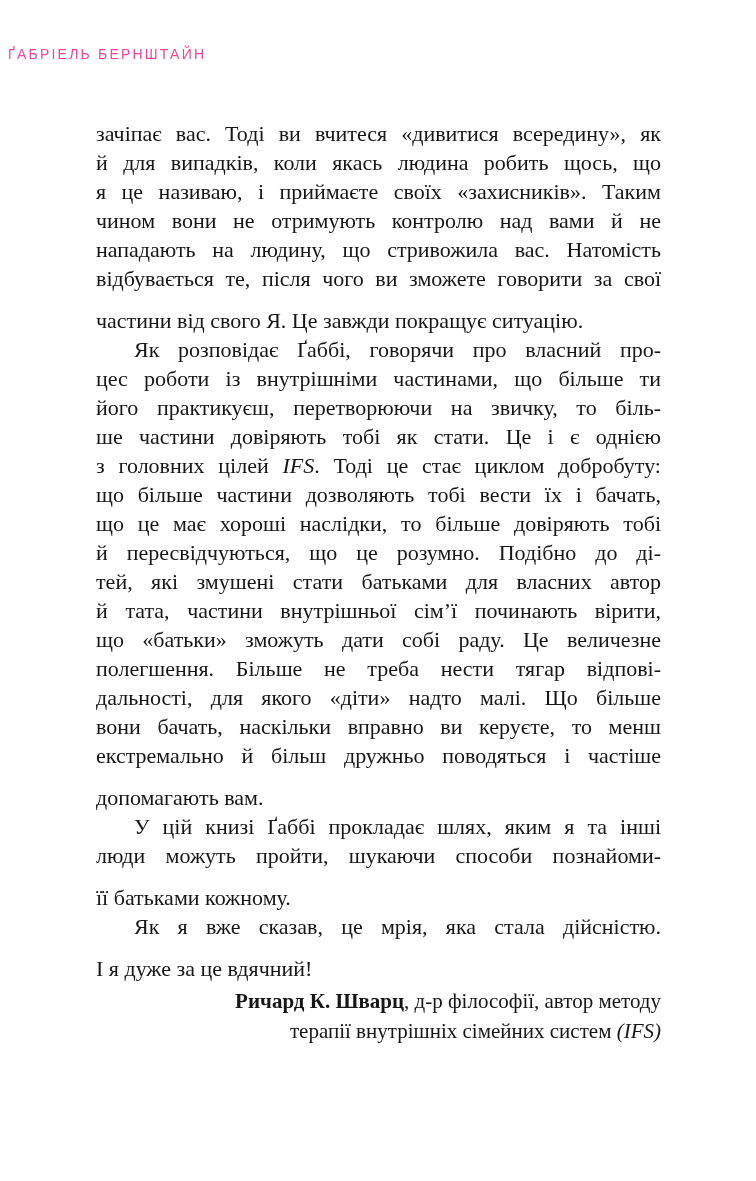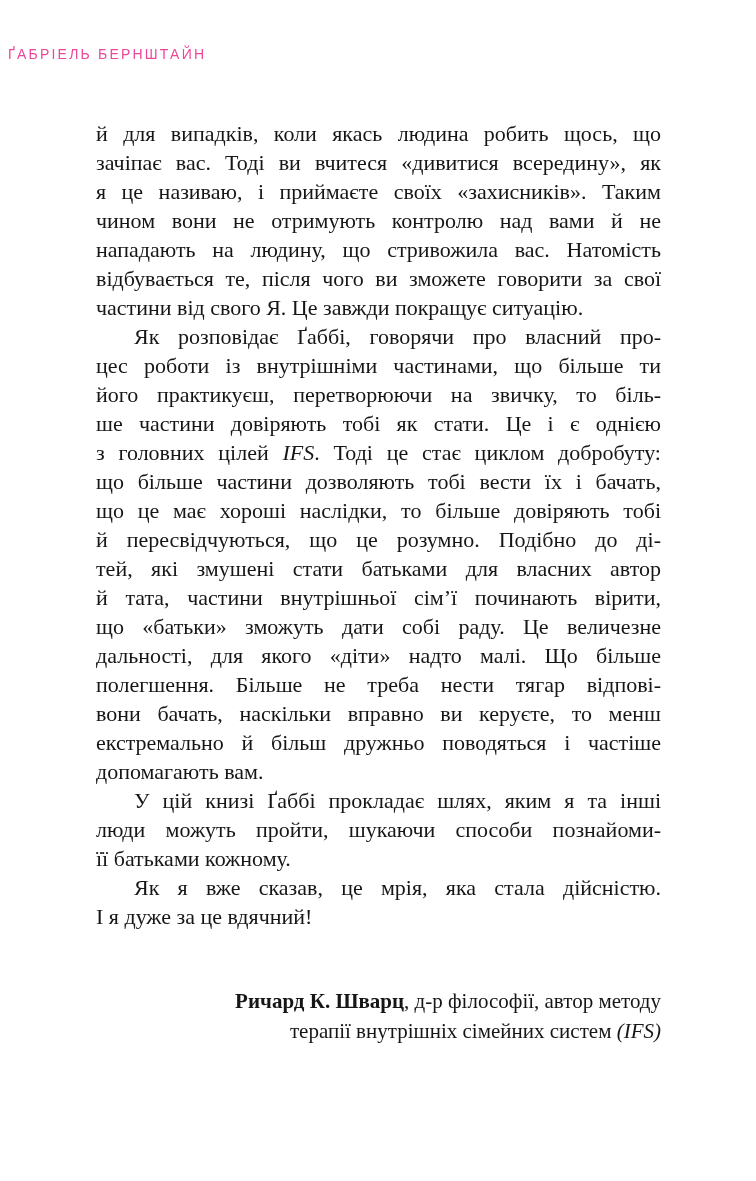--- a/index.html
+++ b/index.html
@@ -37,20 +37,21 @@
   }
   .line {
     line-height: 29px;
     text-align: justify;
     text-align-last: justify;
     text-justify: inter-word;
     white-space: normal;
   }
   .line.para-end {
     text-align-last: left;
+    margin-top: 13px;
   }
   .line.indented {
     text-indent: 38px;
   }
   .signature {
     position: absolute;
     left: 96px;
     top: 986px;
     width: 565px;
     font-family: "Liberation Serif", serif;
@@ -66,40 +67,40 @@
     font-weight: bold;
   }
 </style>
 </head>
 <body>
 
 <div class="page">
   <div class="running-header">ҐАБРІЕЛЬ БЕРНШТАЙН</div>
 
   <div class="text-block" id="text-block">
+      <div class="line">зачіпає вас. Тоді ви вчитеся «дивитися всередину», як</div>
       <div class="line">й для випадків, коли якась людина робить щось, що</div>
-      <div class="line">зачіпає вас. Тоді ви вчитеся «дивитися всередину», як</div>
       <div class="line">я це називаю, і приймаєте своїх «захисників». Таким</div>
       <div class="line">чином вони не отримують контролю над вами й не</div>
       <div class="line">нападають на людину, що стривожила вас. Натомість</div>
       <div class="line">відбувається те, після чого ви зможете говорити за свої</div>
       <div class="line para-end">частини від свого Я. Це завжди покращує ситуацію.</div>
       <div class="line indented">Як розповідає Ґаббі, говорячи про власний про-</div>
       <div class="line">цес роботи із внутрішніми частинами, що більше ти</div>
       <div class="line">його практикуєш, перетворюючи на звичку, то біль-</div>
       <div class="line">ше частини довіряють тобі як стати. Це і є однією</div>
       <div class="line">з головних цілей <i>IFS</i>. Тоді це стає циклом добробуту:</div>
       <div class="line">що більше частини дозволяють тобі вести їх і бачать,</div>
       <div class="line">що це має хороші наслідки, то більше довіряють тобі</div>
       <div class="line">й пересвідчуються, що це розумно. Подібно до ді-</div>
       <div class="line">тей, які змушені стати батьками для власних автор</div>
       <div class="line">й тата, частини внутрішньої сім’ї починають вірити,</div>
       <div class="line">що «батьки» зможуть дати собі раду. Це величезне</div>
+      <div class="line">полегшення. Більше не треба нести тягар відпові-</div>
       <div class="line">дальності, для якого «діти» надто малі. Що більше</div>
-      <div class="line">полегшення. Більше не треба нести тягар відпові-</div>
       <div class="line">вони бачать, наскільки вправно ви керуєте, то менш</div>
       <div class="line">екстремально й більш дружньо поводяться і частіше</div>
       <div class="line para-end">допомагають вам.</div>
       <div class="line indented">У цій книзі Ґаббі прокладає шлях, яким я та інші</div>
       <div class="line">люди можуть пройти, шукаючи способи познайоми-</div>
       <div class="line para-end">її батьками кожному.</div>
       <div class="line indented">Як я вже сказав, це мрія, яка стала дійсністю.</div>
       <div class="line para-end">І я дуже за це вдячний!</div>
     </div>
 

